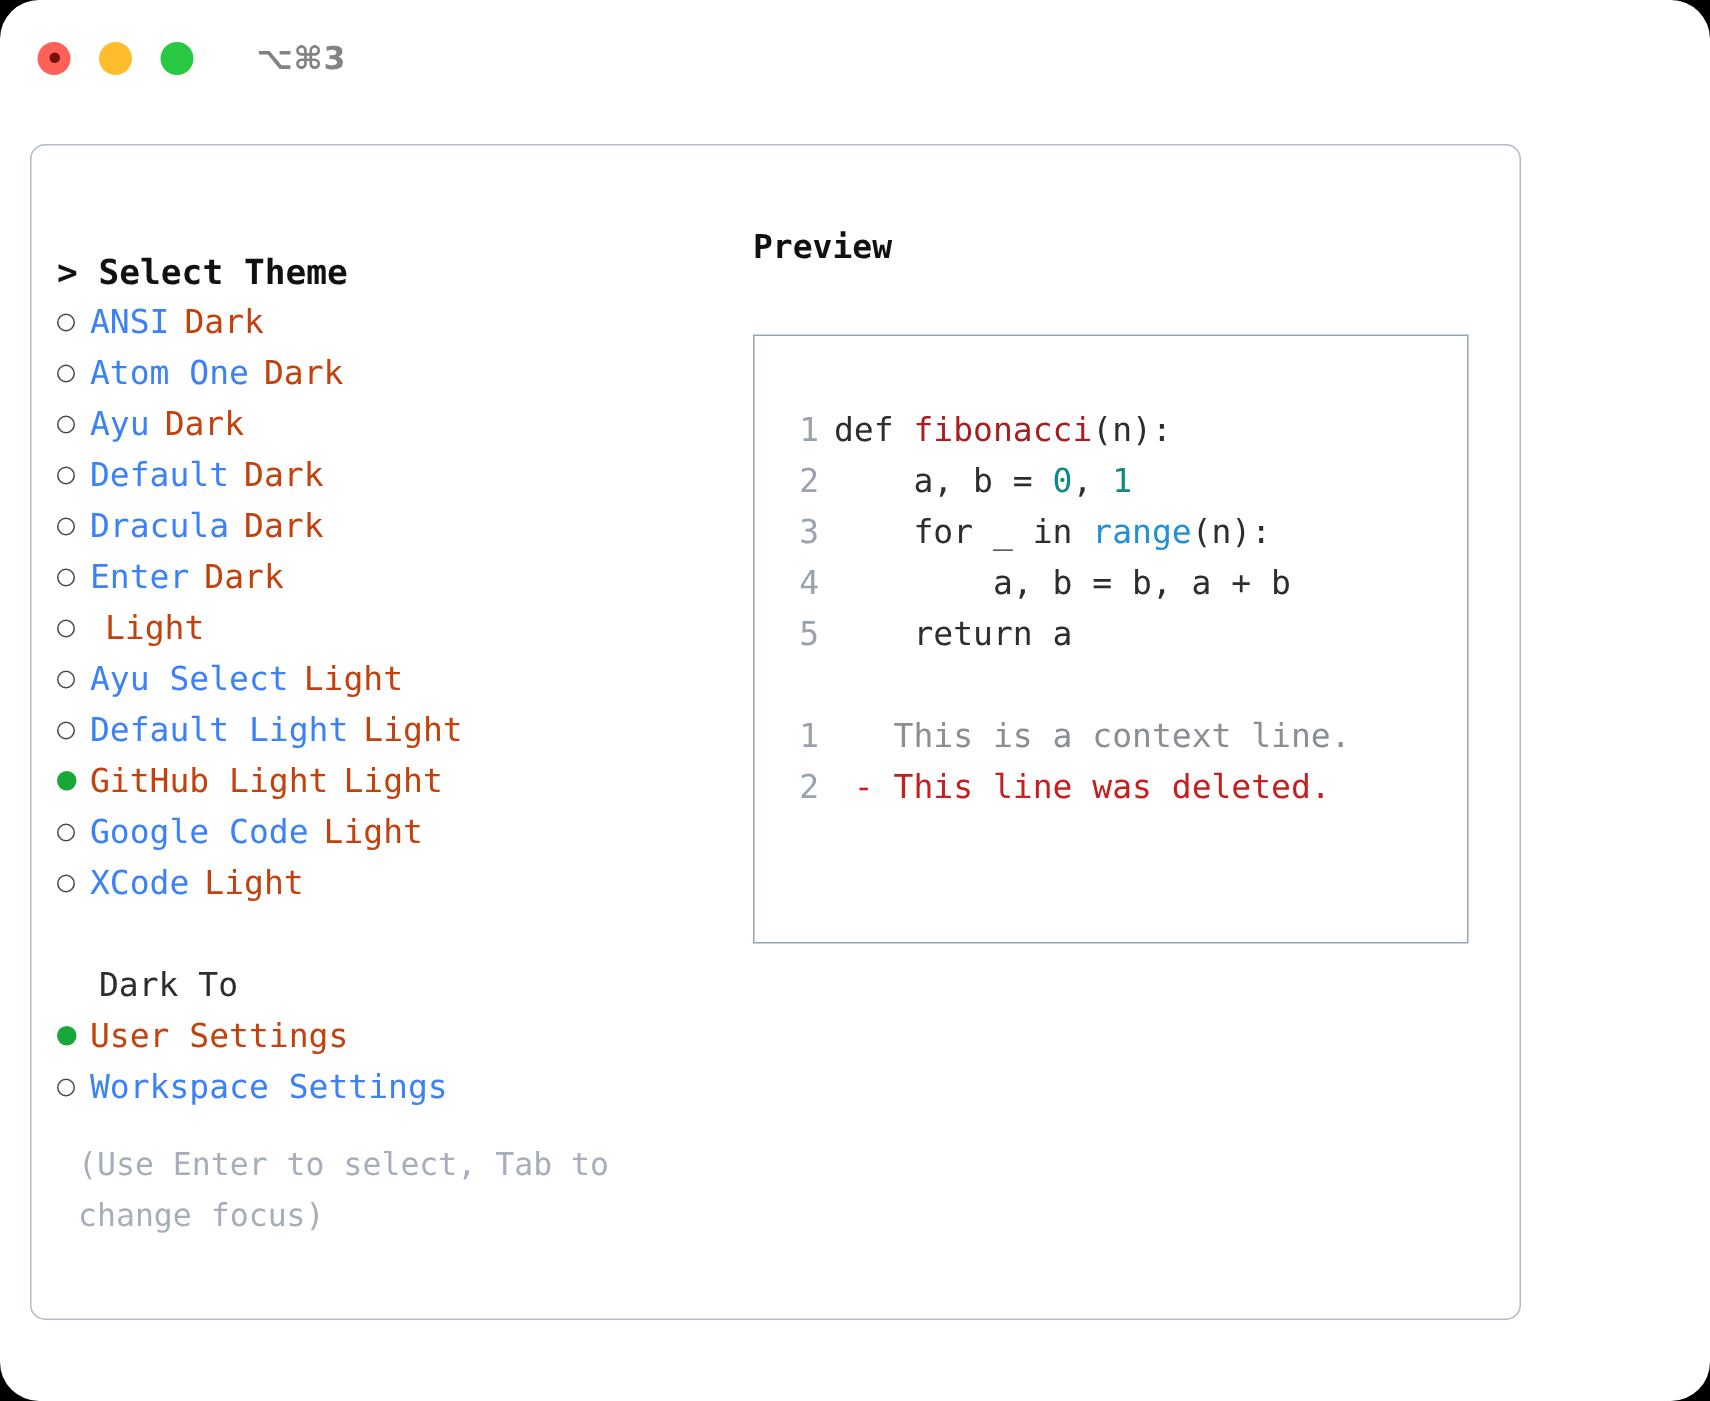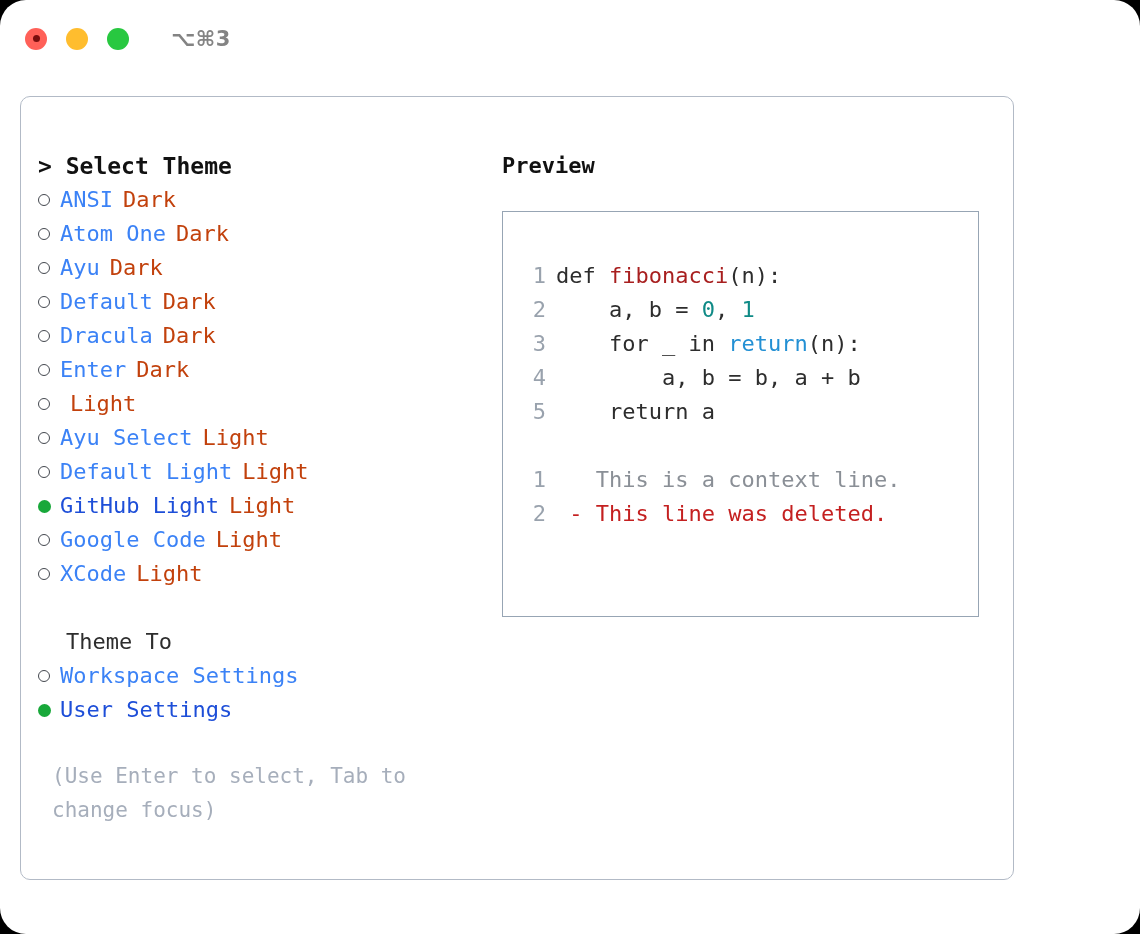--- a/index.html
+++ b/index.html
@@ -80,21 +80,21 @@
   .panel-inner {
     position: relative;
     width: 100%;
     height: 100%;
   }
 
   
   .left-col {
     position: absolute;
     left: 17px;
-    top: 52px;
+    top: 68px;
     width: 450px;
   }
   .header-row {
     font-size: 23px;
     font-weight: 700;
     color: #111111;
     line-height: 34px;
     white-space: pre;
   }
   .opt-row {
@@ -125,21 +125,21 @@
     display: inline-block;
     width: 13px;
     height: 13px;
     background: #18a83a;
     border-radius: 50%;
     box-sizing: border-box;
     vertical-align: middle;
     margin-bottom: 2px;
   }
   .opt-name   { color: #3b82f6; }
-  .opt-row.selected .opt-name { color: #1d4ed8; }
+  .opt-row.selected .opt-name { color: #c2410c; }
   .opt-kind   { color: #c2410c; padding-left: 10px; }
 
   .section-gap { height: 34px; }
   .section-title {
     font-size: 22px;
     line-height: 34px;
     color: #2d2d2d;
     padding-left: 28px;
     white-space: pre;
   }
@@ -162,21 +162,21 @@
     top: 52px;
     width: 490px;
   }
   .preview-label {
     font-size: 22px;
     font-weight: 700;
     color: #111111;
     line-height: 34px;
   }
   .preview-box {
-    margin-top: 28px;
+    margin-top: 40px;
     width: 477px;
     height: 406px;
     border: 1.6px solid #97a5b4;
     box-sizing: border-box;
     background: #ffffff;
     padding: 47px 0 0 19px;
   }
   .code-line {
     font-size: 22px;
     line-height: 34px;
@@ -230,36 +230,36 @@
             <div class="opt-row"><span class="bullet"><span class="circ-open"></span></span><span class="opt-name">Enter</span><span class="opt-kind">Dark</span></div>
             <div class="opt-row"><span class="bullet"><span class="circ-open"></span></span><span class="opt-kind">Light</span></div>
             <div class="opt-row"><span class="bullet"><span class="circ-open"></span></span><span class="opt-name">Ayu Select</span><span class="opt-kind">Light</span></div>
             <div class="opt-row"><span class="bullet"><span class="circ-open"></span></span><span class="opt-name">Default Light</span><span class="opt-kind">Light</span></div>
             <div class="opt-row selected"><span class="bullet"><span class="circ-filled"></span></span><span class="opt-name">GitHub Light</span><span class="opt-kind">Light</span></div>
             <div class="opt-row"><span class="bullet"><span class="circ-open"></span></span><span class="opt-name">Google Code</span><span class="opt-kind">Light</span></div>
             <div class="opt-row"><span class="bullet"><span class="circ-open"></span></span><span class="opt-name">XCode</span><span class="opt-kind">Light</span></div>
           </div>
 
         <div class="section-gap"></div>
-        <div class="section-title">Theme To</div>
+        <div class="section-title">Dark To</div>
         <div id="apply-list">
+            <div class="opt-row selected"><span class="bullet"><span class="circ-filled"></span></span><span class="opt-name">User Settings</span></div>
             <div class="opt-row"><span class="bullet"><span class="circ-open"></span></span><span class="opt-name">Workspace Settings</span></div>
-            <div class="opt-row selected"><span class="bullet"><span class="circ-filled"></span></span><span class="opt-name">User Settings</span></div>
           </div>
       </div>
 
       <div class="hint">(Use Enter to select, Tab to change focus)</div>
 
       <div class="right-col">
         <div class="preview-label">Preview</div>
         <div class="preview-box">
           <div id="code-block">
               <div class="code-line"><span class="lno">1</span><span class="tok-plain">def </span><span class="tok-fn">fibonacci</span><span class="tok-plain">(n):</span></div>
               <div class="code-line"><span class="lno">2</span><span class="tok-plain">    a, b = </span><span class="tok-num">0</span><span class="tok-plain">, </span><span class="tok-num">1</span></div>
-              <div class="code-line"><span class="lno">3</span><span class="tok-plain">    for _ in </span><span class="tok-built">return</span><span class="tok-plain">(n):</span></div>
+              <div class="code-line"><span class="lno">3</span><span class="tok-plain">    for _ in </span><span class="tok-built">range</span><span class="tok-plain">(n):</span></div>
               <div class="code-line"><span class="lno">4</span><span class="tok-plain">        a, b = b, a + b</span></div>
               <div class="code-line"><span class="lno">5</span><span class="tok-plain">    return a</span></div>
             </div>
           <div class="diff-gap"></div>
           <div id="diff-block">
               <div class="code-line"><span class="lno">1</span><span class="diff-ctx">  </span><span class="diff-ctx"> This is a context line.</span></div>
               <div class="code-line"><span class="lno">2</span><span class="diff-del"> -</span><span class="diff-del"> This line was deleted.</span></div>
             </div>
         </div>
       </div>

